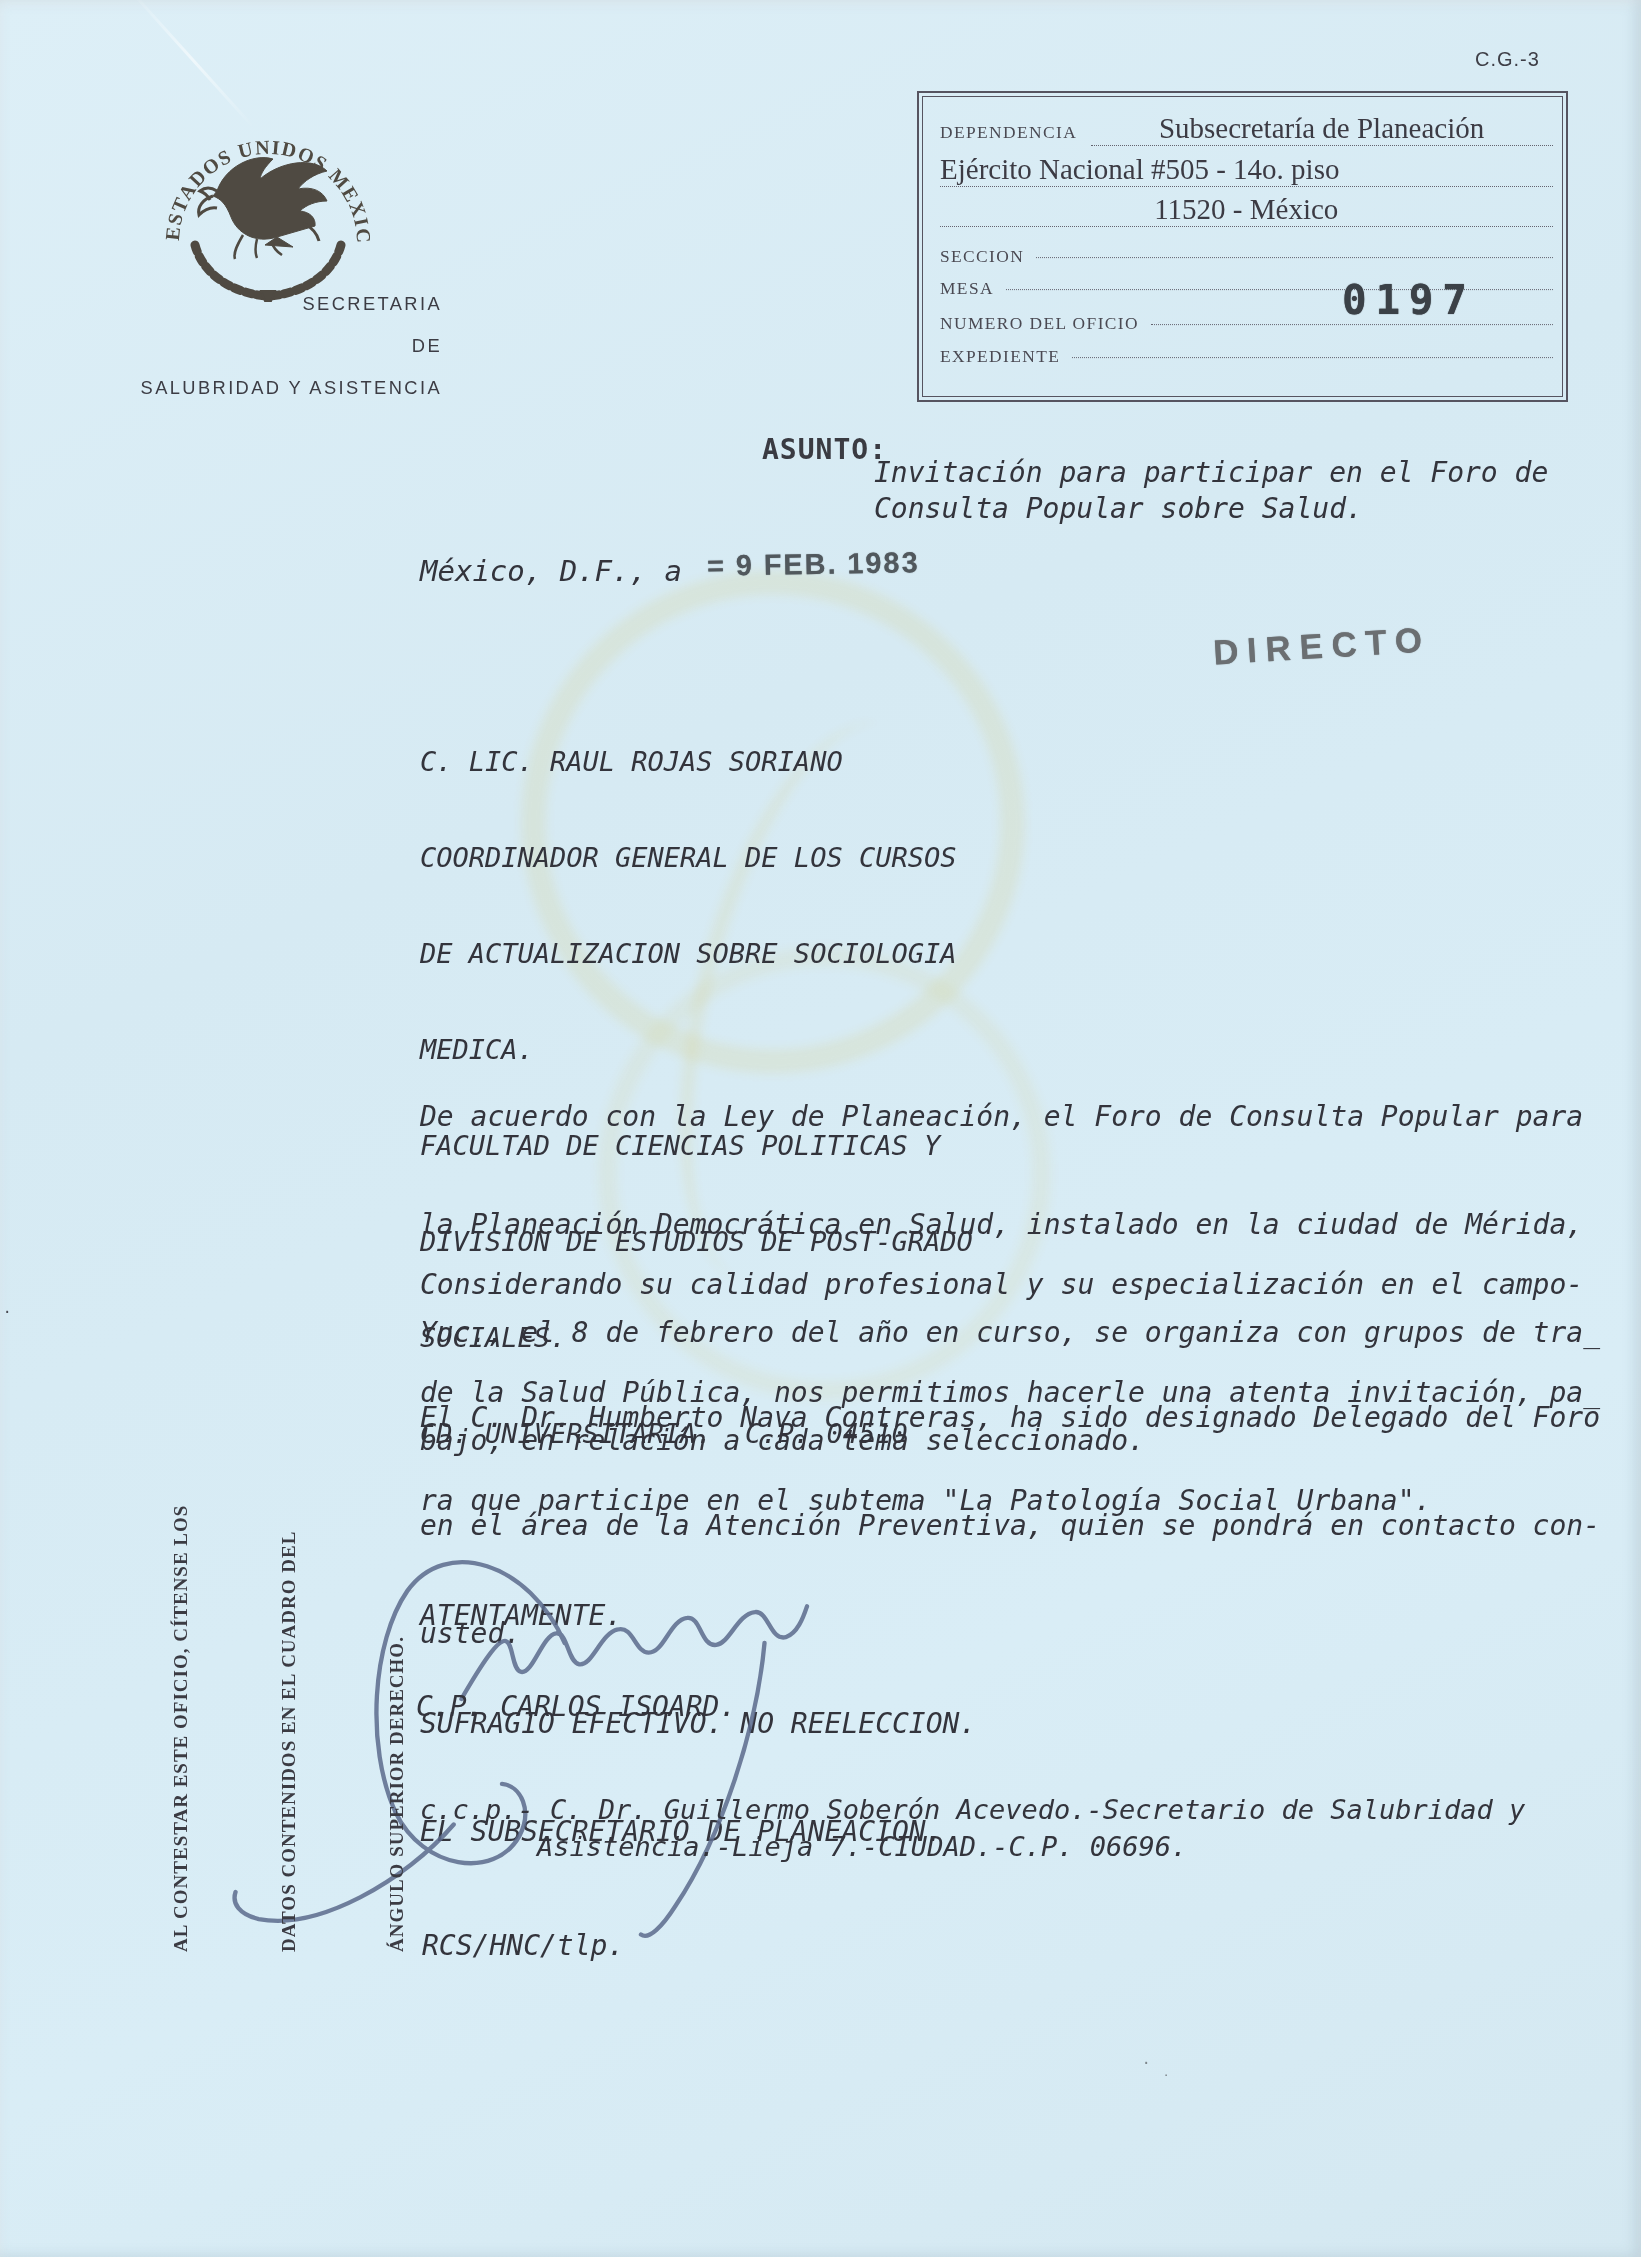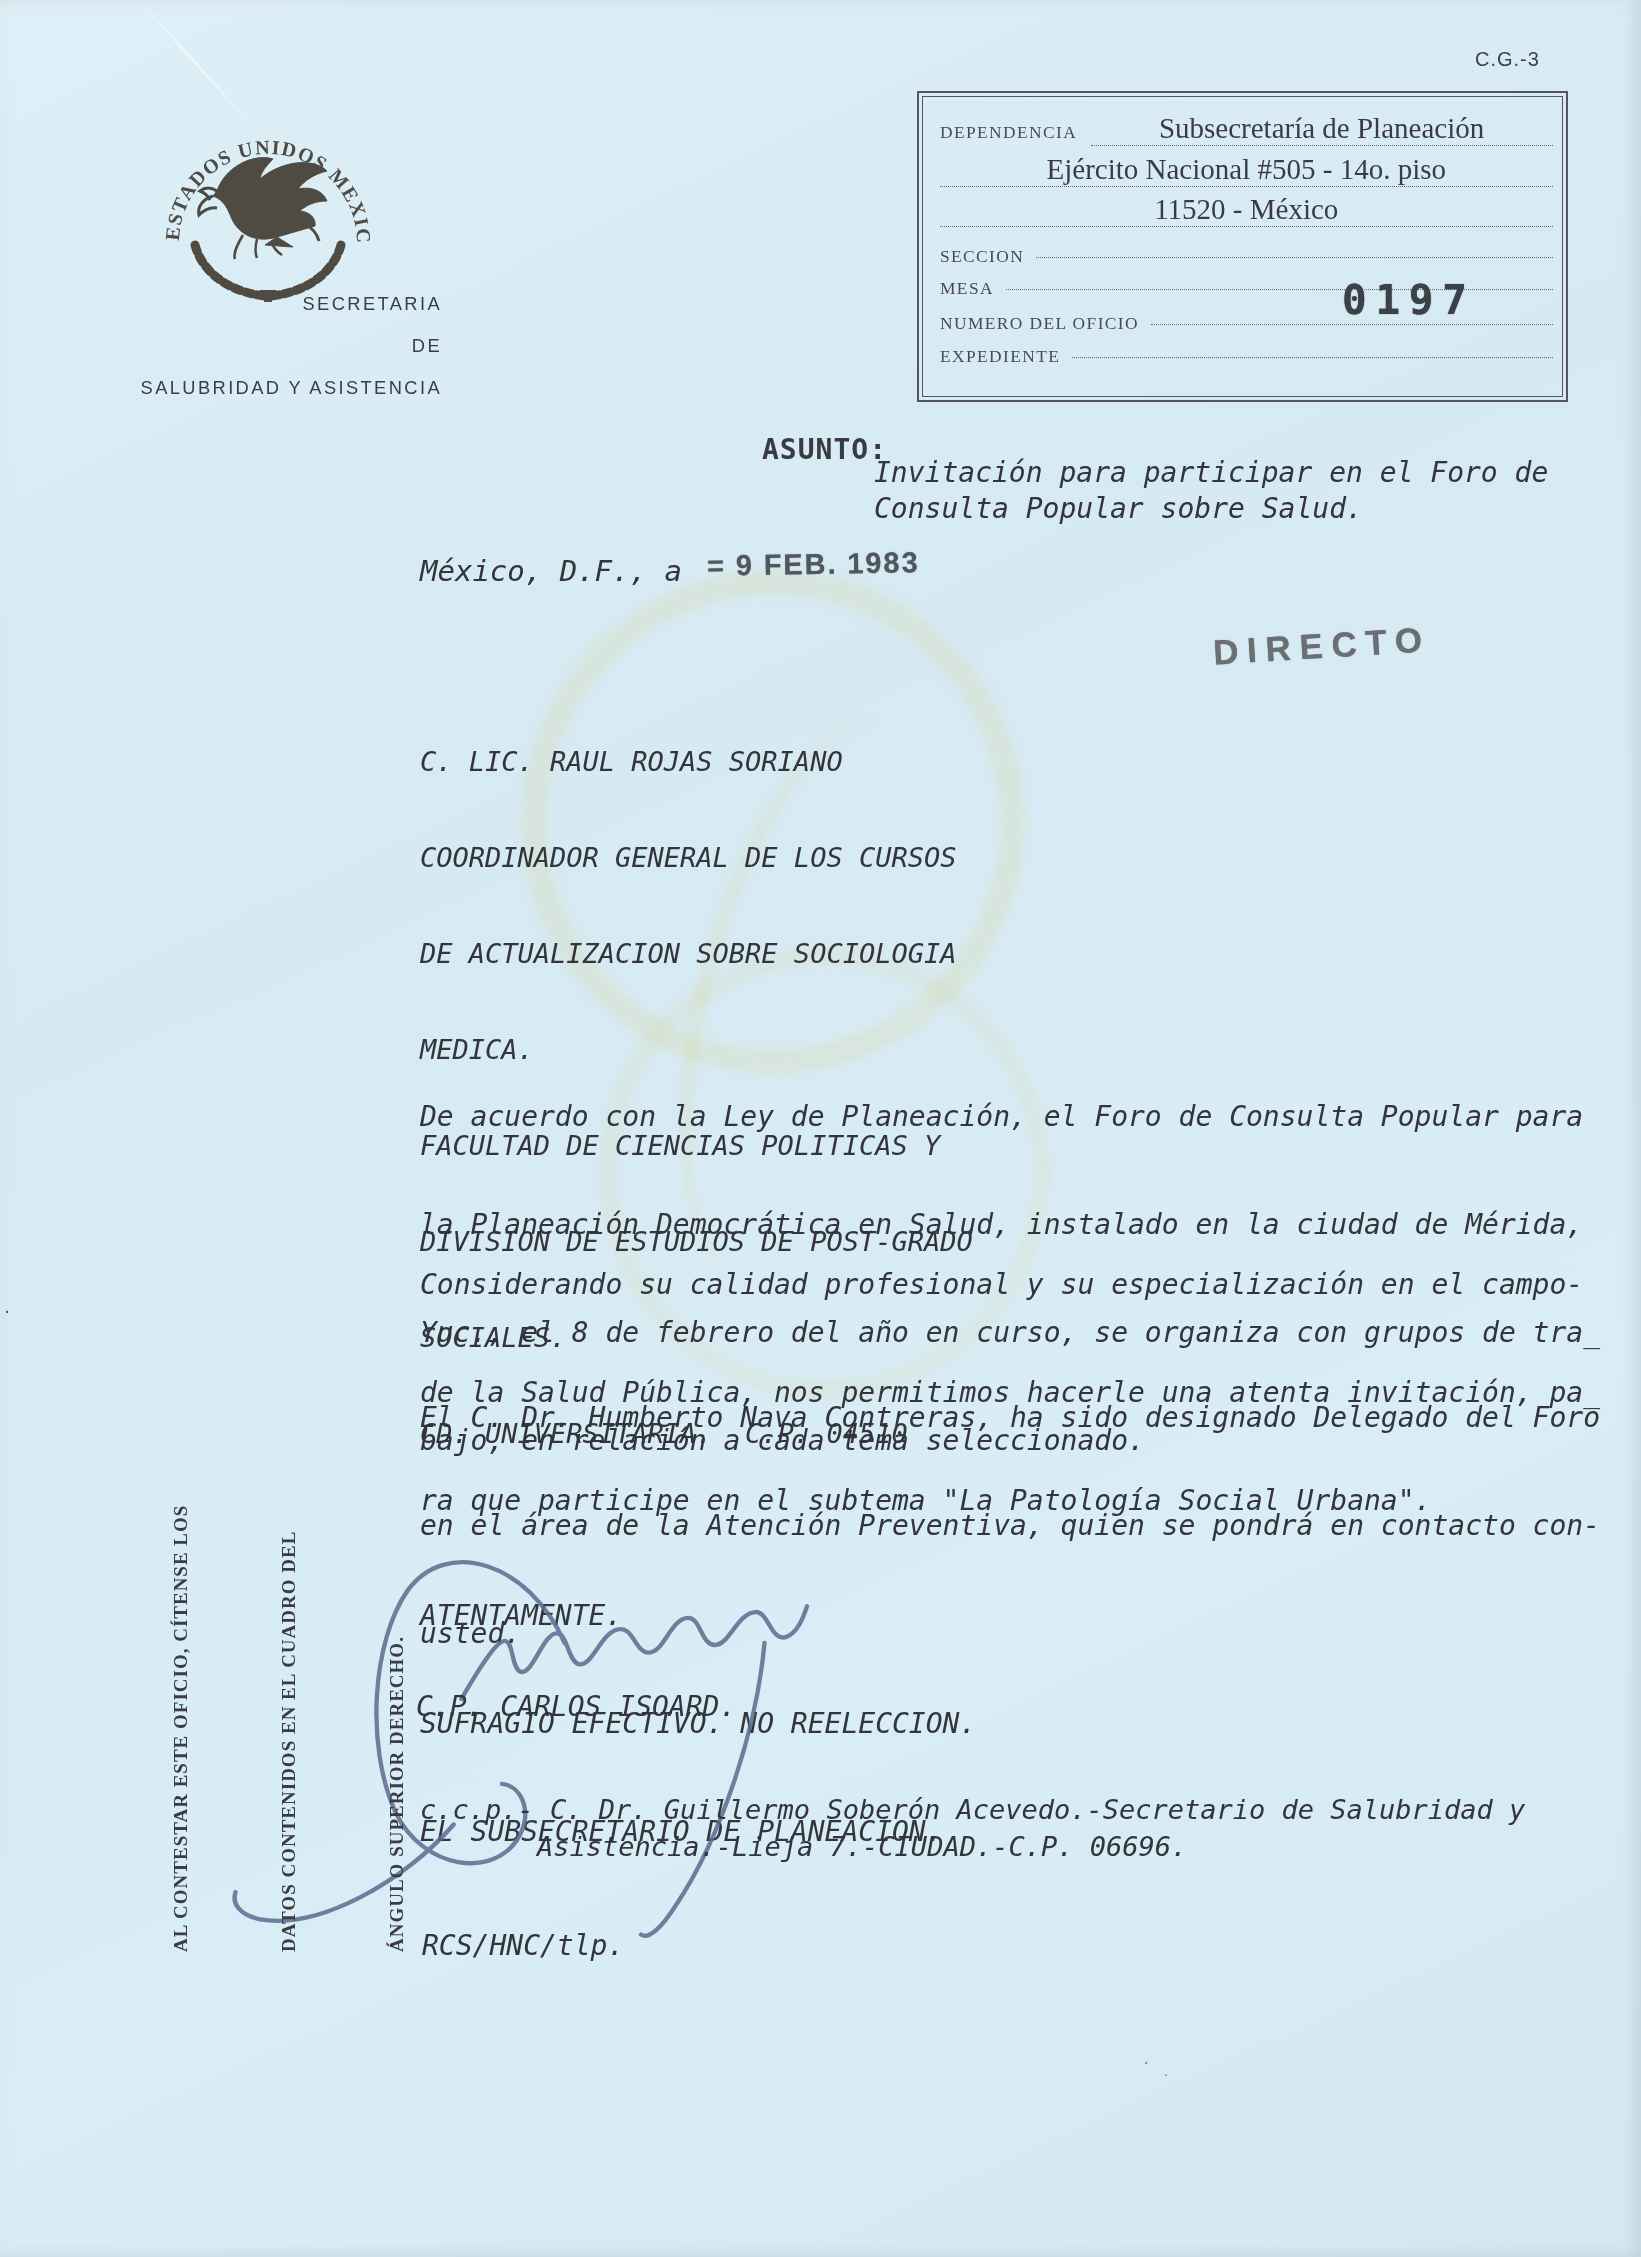--- a/index.html
+++ b/index.html
@@ -15,21 +15,21 @@
   .tw-line{display:block;white-space:pre;}
   .abs{position:absolute;}
   .hbox{position:absolute;left:917px;top:91px;width:647px;height:307px;
         border:2.4px solid #565460;}
   .hbox-inner{position:absolute;inset:2.9px;border:1.4px solid #565460;}
   .hrow{position:absolute;left:21px;right:13.5px;display:flex;align-items:baseline;}
   .hlabel{font-family:"Liberation Serif",serif;font-size:17.4px;letter-spacing:1.4px;color:#4a4952;white-space:nowrap;}
   .hline{flex:1;border-bottom:1.9px dotted #646470;margin-left:11.6px;transform:translateY(-3.9px);}
   .hvalue{font-family:"Liberation Serif",serif;font-size:29px;color:#3c3b44;
           border-bottom:1.9px dotted #646470;white-space:nowrap;}
-  .grow{flex:1;text-align:center;}
+  .grow{flex:1;}
   .oficio-num{position:absolute;left:423px;top:183px;
       font-family:"DejaVu Sans Mono",monospace;font-weight:bold;font-size:41px;
       letter-spacing:8.7px;color:#3b4147;text-shadow:0 0 1px #3b4147;}
   .org{letter-spacing:2.4px;font-size:18.3px;color:#3c3c44;text-align:right;}
   .stamp-date{font-weight:bold;font-size:29px;letter-spacing:1.9px;color:#51585d;
       transform:rotate(-1deg);text-shadow:0 0 1px rgba(70,80,85,.7);white-space:pre;}
   .stamp-directo{font-weight:bold;font-size:35px;letter-spacing:8.7px;color:#6b6f72;
       transform:rotate(-3.5deg);text-shadow:0 0 1px rgba(90,95,98,.8);}
   .asunto-label{font-family:"DejaVu Sans Mono",monospace;font-weight:bold;font-size:28px;
       letter-spacing:1px;color:#3a3b42;}

